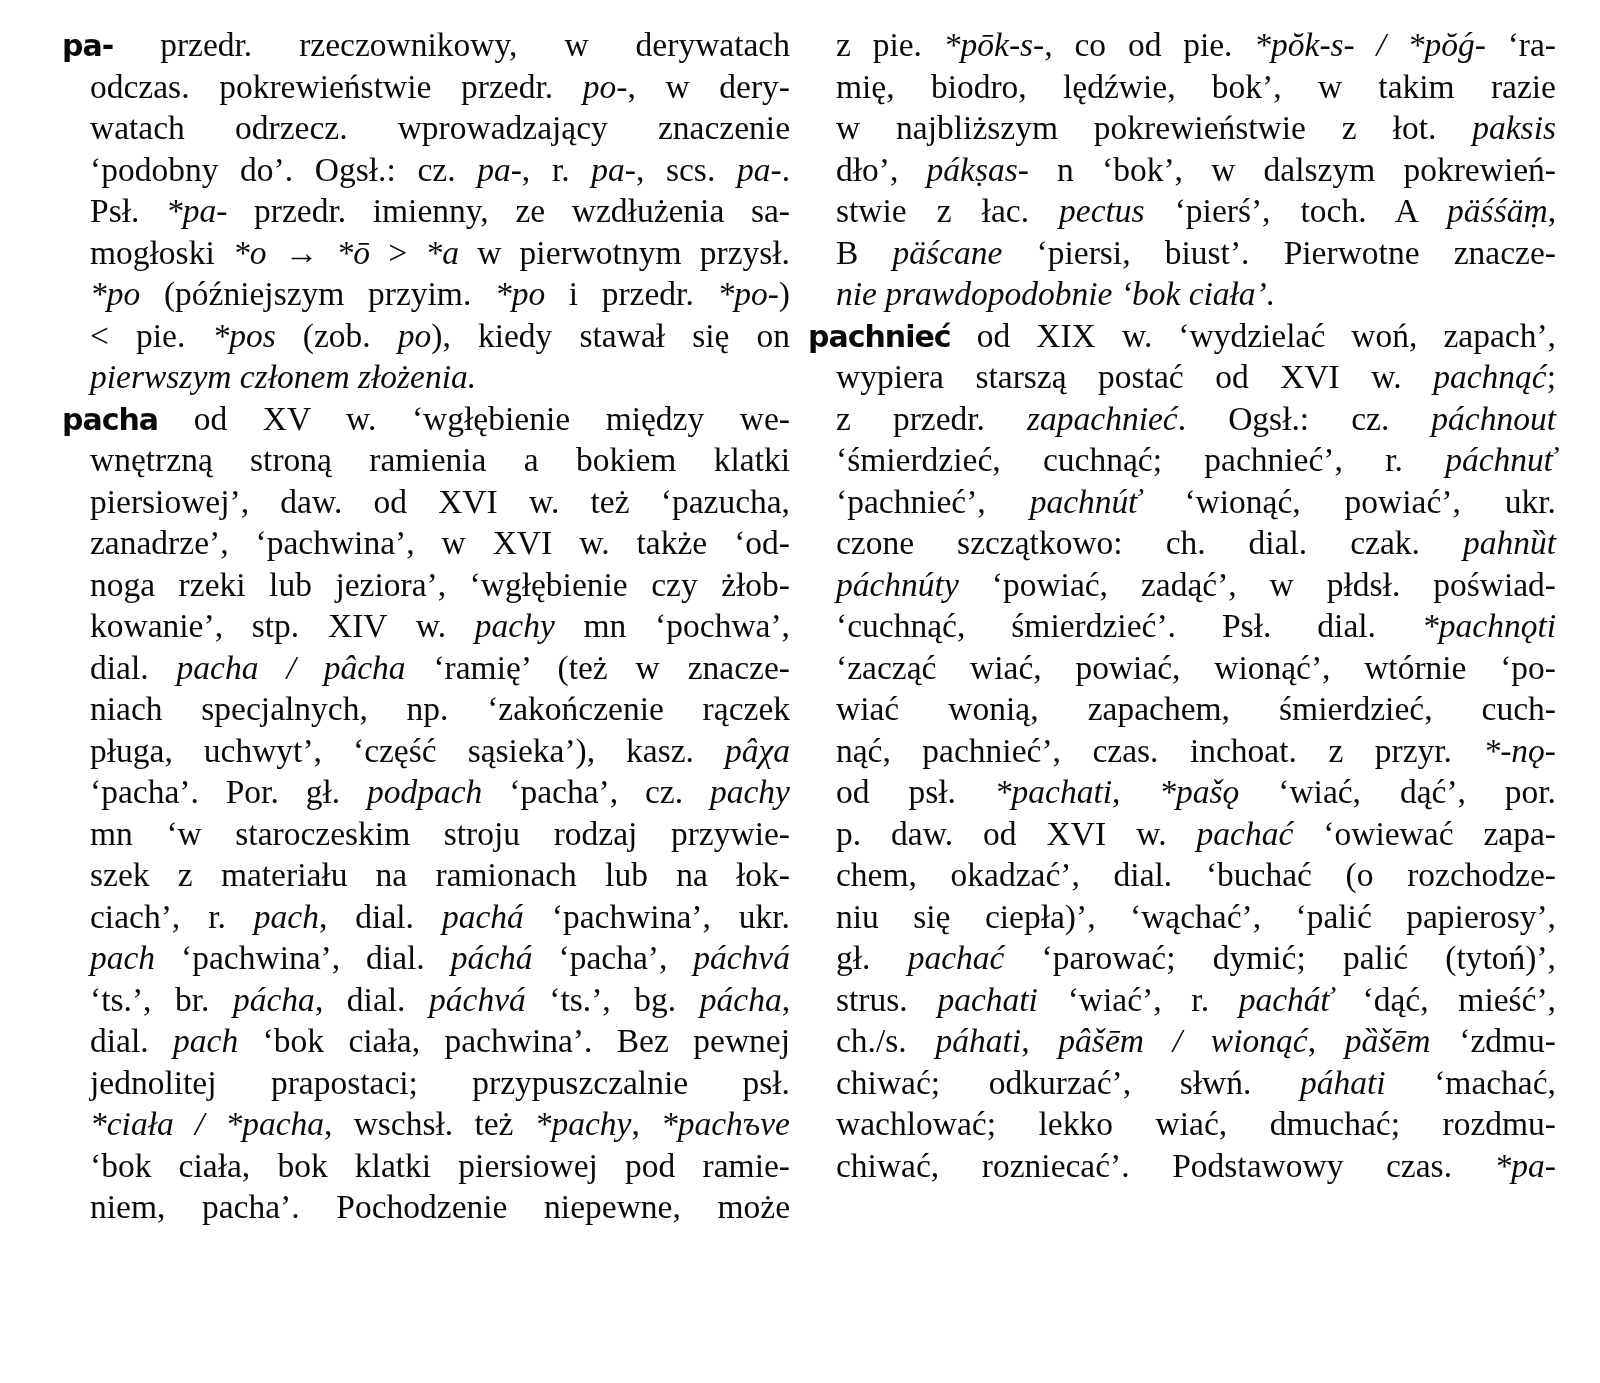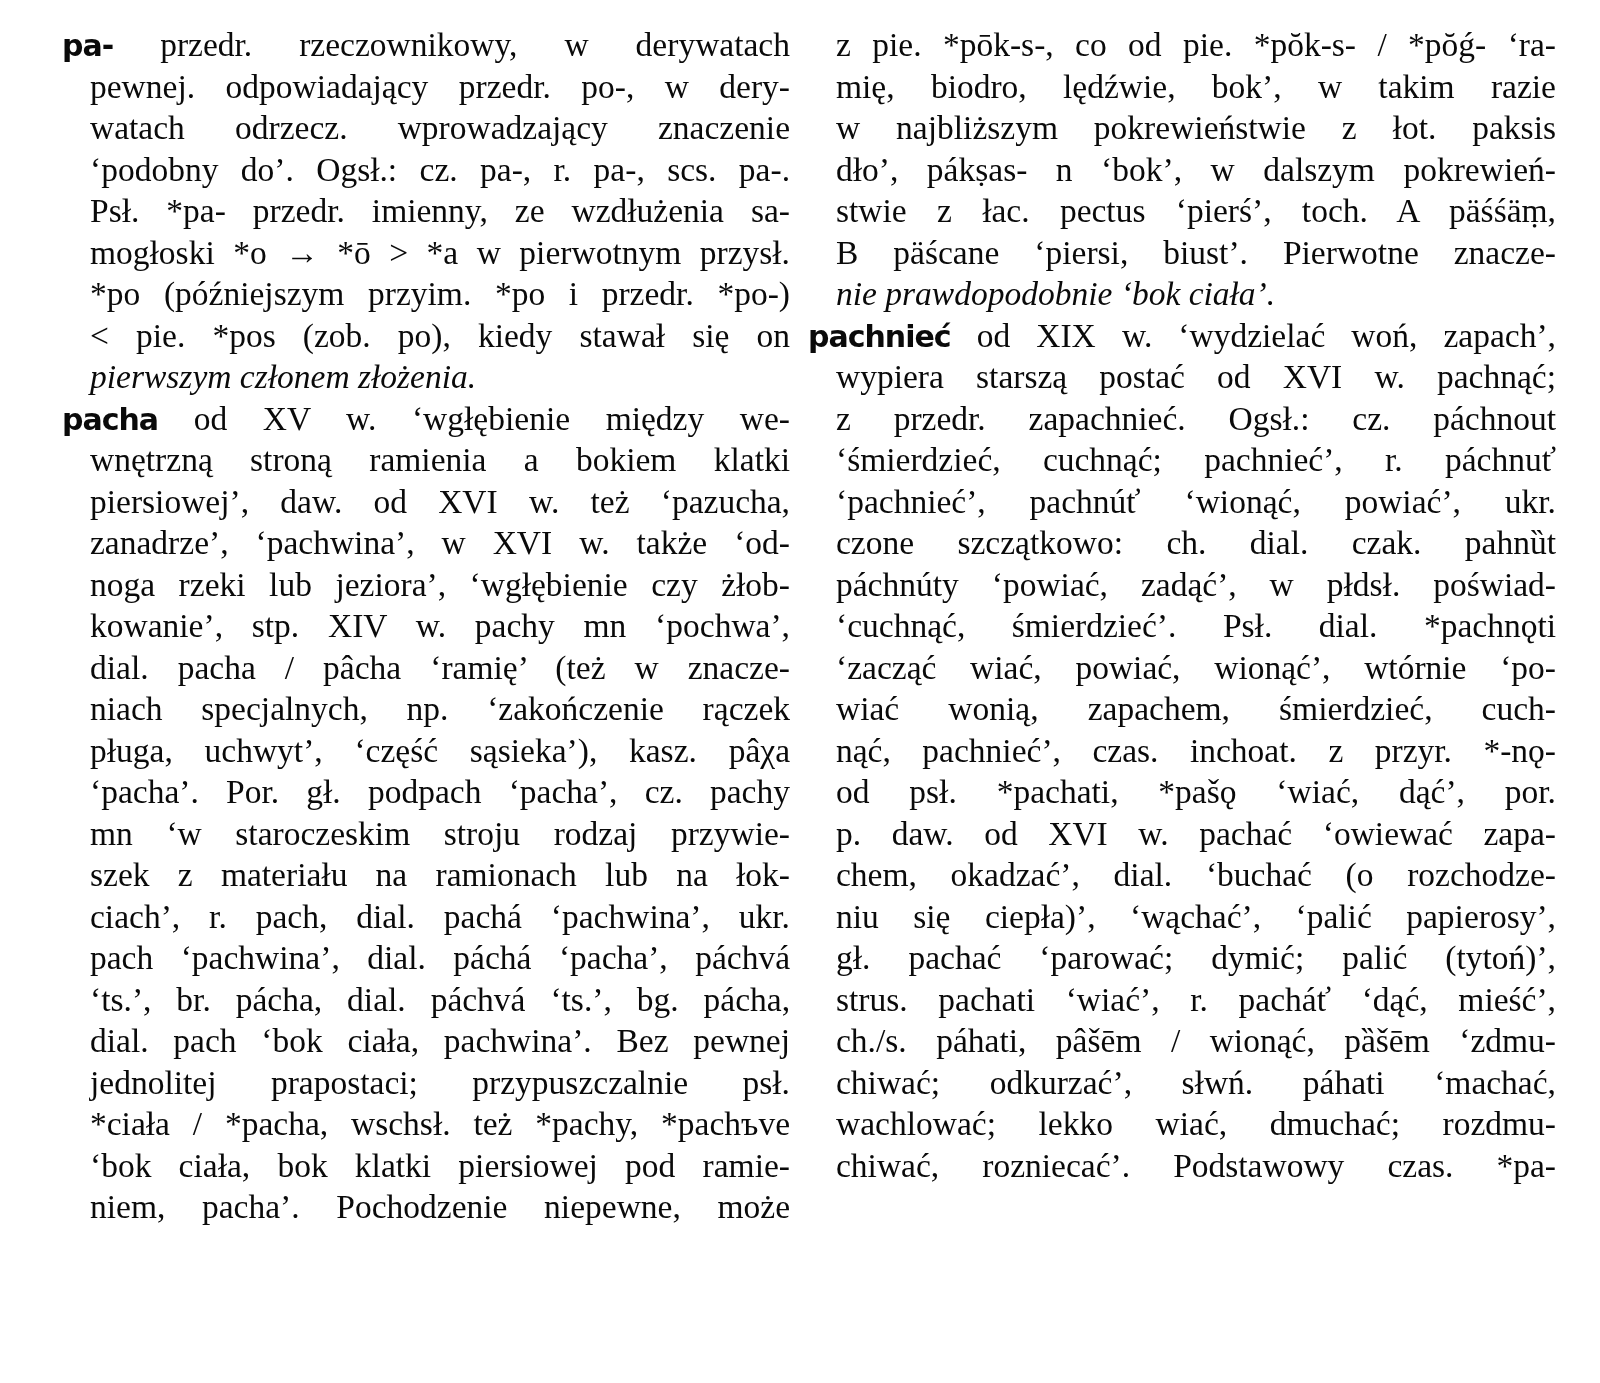--- a/index.html
+++ b/index.html
@@ -16,29 +16,29 @@
       height: 41.5px; line-height: 41.5px; font-size: 33.5px;
       white-space: nowrap; text-align: justify; text-align-last: justify;
       overflow: visible;
     }
     .line.indent { padding-left: 28px; }
     .line.last { text-align-last: left; font-style: italic; }
     .hw {
       font-family: "DejaVu Sans", "Liberation Sans", sans-serif;
       font-weight: 900; letter-spacing: -1px; font-size: 30px;
     }
-    .i { }
+    .i { font-style: italic; }
   </style>
 </head>
 <body>
 
 <div class="page">
   <div class="column col-left" id="col-left">
       <div class="line"><span class="hw">pa-</span><span> przedr. rzeczownikowy, w derywatach</span></div>
-      <div class="line indent"><span>pewnej. odpowiadający przedr. </span><span class="i">po-</span><span>, w dery-</span></div>
+      <div class="line indent"><span>odczas. pokrewieństwie przedr. </span><span class="i">po-</span><span>, w dery-</span></div>
       <div class="line indent"><span>watach odrzecz. wprowadzający znaczenie</span></div>
       <div class="line indent"><span>‘podobny do’. Ogsł.: cz. </span><span class="i">pa-</span><span>, r. </span><span class="i">pa-</span><span>, scs. </span><span class="i">pa-</span><span>.</span></div>
       <div class="line indent"><span>Psł. </span><span class="i">*pa-</span><span> przedr. imienny, ze wzdłużenia sa-</span></div>
       <div class="line indent"><span>mogłoski </span><span class="i">*o</span><span> → </span><span class="i">*ō</span><span> &gt; </span><span class="i">*a</span><span> w pierwotnym przysł.</span></div>
       <div class="line indent"><span class="i">*po</span><span> (późniejszym przyim. </span><span class="i">*po</span><span> i przedr. </span><span class="i">*po-</span><span>)</span></div>
       <div class="line indent"><span>&lt; pie. </span><span class="i">*pos</span><span> (zob. </span><span class="i">po</span><span>), kiedy stawał się on</span></div>
       <div class="line indent last"><span>pierwszym członem złożenia.</span></div>
       <div class="line"><span class="hw">pacha</span><span> od XV w. ‘wgłębienie między we-</span></div>
       <div class="line indent"><span>wnętrzną stroną ramienia a bokiem klatki</span></div>
       <div class="line indent"><span>piersiowej’, daw. od XVI w. też ‘pazucha,</span></div>

